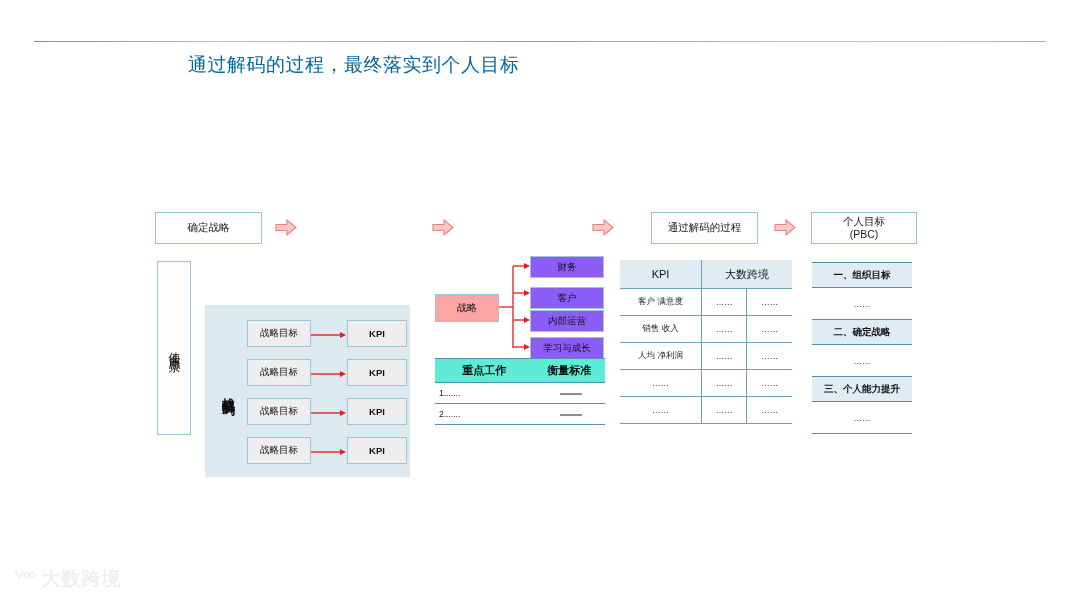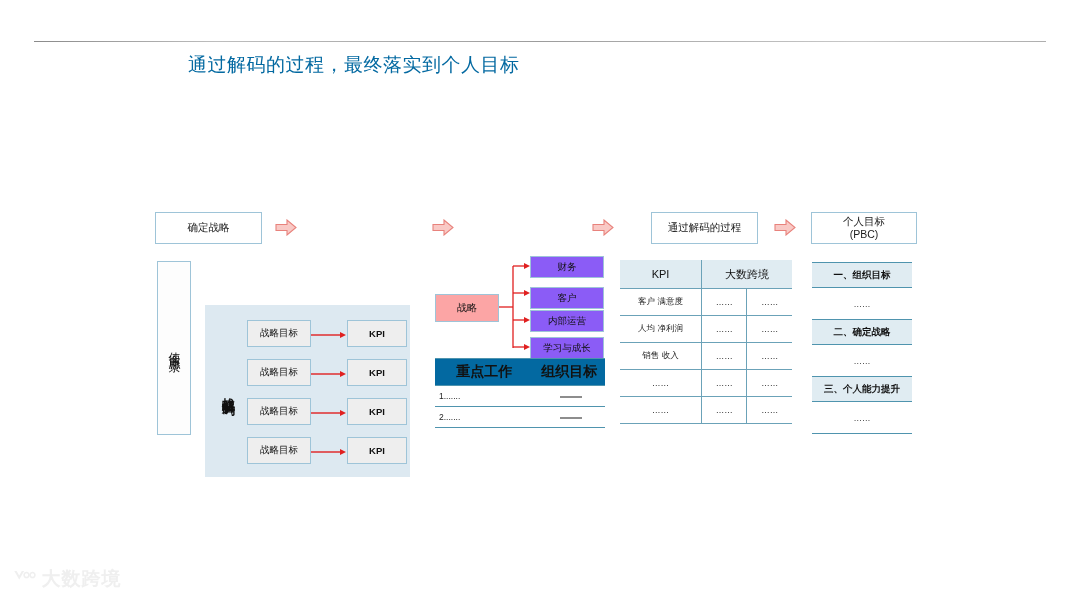--- a/index.html
+++ b/index.html
@@ -89,22 +89,22 @@
     border:1px solid #9ec4d8;background:#8b5cf6;
     display:flex;align-items:center;justify-content:center;
     font-size:9.5px;color:#111;
   }
   .tree-lines{position:absolute;left:0;top:0;width:170px;height:98px;}
 
   
   .ftable{position:absolute;left:435px;top:358px;width:170px;}
   .ftable table{border-collapse:collapse;width:170px;}
   .ftable th{
-    font-size:14px;color:#111;font-weight:bold;padding:4px 0 4px 0;
-    background:#0369a1;border-top:1.6px solid #4f94ae;border-bottom:1.6px solid #4f94ae;text-align:center;
+    font-size:11px;color:#111;font-weight:bold;padding:4px 0 4px 0;
+    background:#5eead4;border-top:1.6px solid #4f94ae;border-bottom:1.6px solid #4f94ae;text-align:center;
   }
   .ftable td{
     font-size:8.5px;color:#222;padding:5px 0 5px 4px;
     border-bottom:1.4px solid #4f94ae;text-align:left;
   }
   .ftable td.center{text-align:center;}
   .dash{display:inline-block;width:22px;height:2px;background:#8d8d8d;vertical-align:middle;}
 
   
   .ktable{position:absolute;left:620px;top:260px;width:172px;}
@@ -264,21 +264,21 @@
     <div class="tree-leaf" style="top:29px;">客户</div>
     <div class="tree-leaf" style="top:52px;">内部运营</div>
     <div class="tree-leaf" style="top:79px;">学习与成长</div>
   </div>
 
   <div class="ftable">
     <table>
       <thead>
         <tr>
           <th style="width:58%">重点工作</th>
-          <th style="width:42%">组织目标</th>
+          <th style="width:42%">衡量标准</th>
         </tr>
       </thead>
       <tbody>
         <tr>
           <td>1.......</td>
           <td class="center"><span class="dash"></span></td>
         </tr>
         <tr>
           <td>2.......</td>
           <td class="center"><span class="dash"></span></td>
@@ -295,26 +295,26 @@
           <th class="divider" colspan="2">大数跨境</th>
         </tr>
       </thead>
       <tbody>
         <tr>
           <td>客户 满意度</td>
           <td class="vline">……</td>
           <td class="vline">……</td>
         </tr>
         <tr>
+          <td>销售 收入</td>
+          <td class="vline">……</td>
+          <td class="vline">……</td>
+        </tr>
+        <tr>
           <td>人均 净利润</td>
-          <td class="vline">……</td>
-          <td class="vline">……</td>
-        </tr>
-        <tr>
-          <td>销售 收入</td>
           <td class="vline">……</td>
           <td class="vline">……</td>
         </tr>
         <tr>
           <td>……</td>
           <td class="vline">……</td>
           <td class="vline">……</td>
         </tr>
         <tr>
           <td>……</td>

